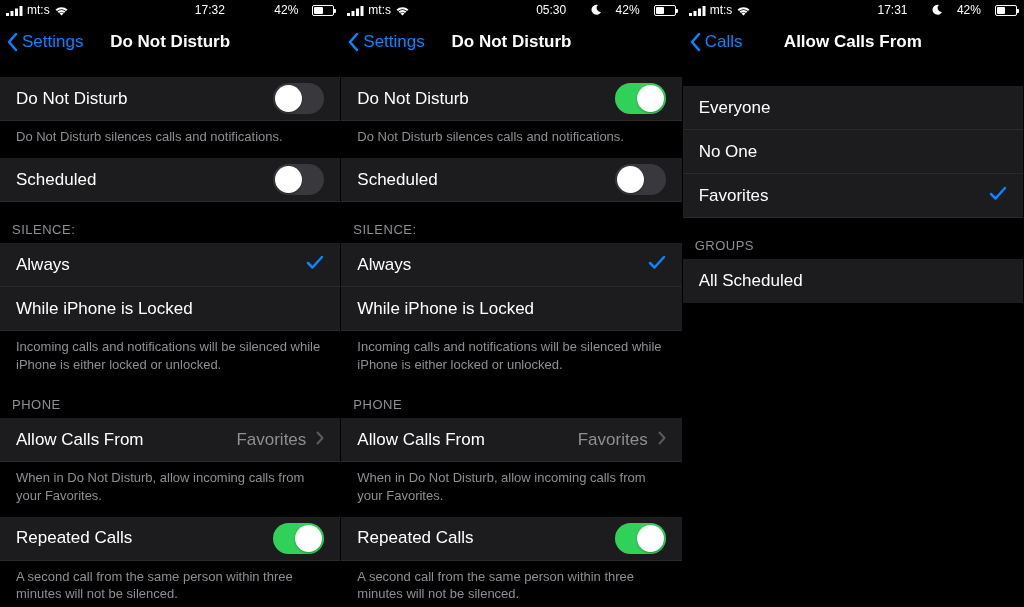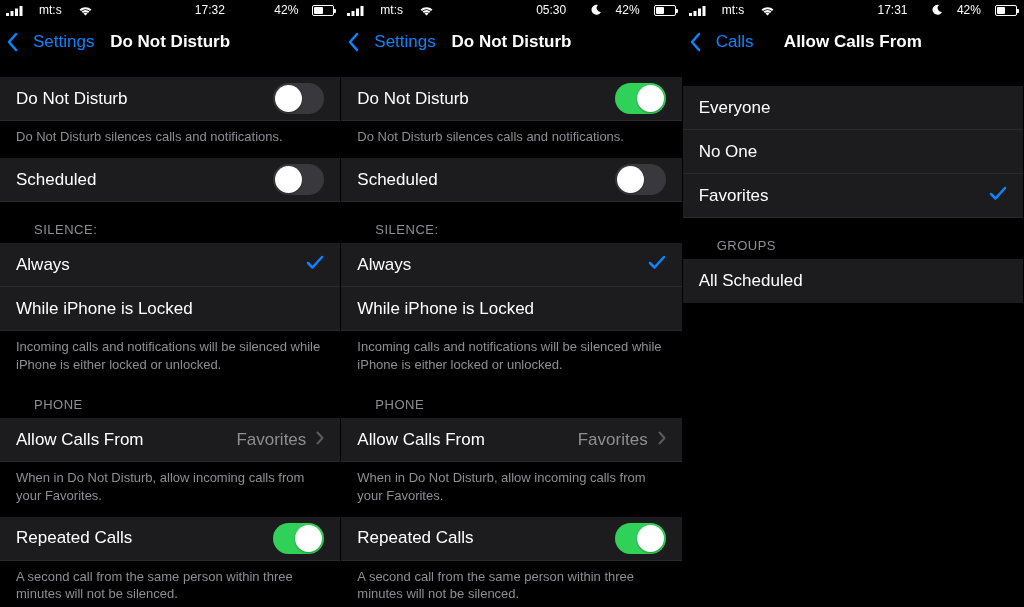--- a/index.html
+++ b/index.html
@@ -22,21 +22,21 @@
     .status-bar {
       height: 20px;
       display: flex;
       align-items: center;
       padding: 0 6px;
       color: #fff;
       font-size: 12px;
       font-weight: 500;
       background: #000;
     }
-    .status-left { display: flex; align-items: center; gap: 16px; flex: 1; }
+    .status-left { display: flex; align-items: center; gap: 4px; flex: 1; }
     .status-center { flex: 1; text-align: right; }
     .status-right { display: flex; align-items: center; gap: 12px; flex: 1; justify-content: flex-end; }
     .signal-icon, .wifi-icon { display: inline-flex; }
     .battery-box {
       width: 22px; height: 11px;
       border: 1px solid #fff; border-radius: 2px;
       position: relative;
       margin-left: 2px;
     }
     .battery-box::after {
@@ -52,21 +52,21 @@
       display: flex;
       align-items: center;
       padding: 0 6px;
       color: #fff;
       position: relative;
       background: #000;
     }
     .nav-back {
       display: flex; align-items: flex-start;
       color: #0a84ff; font-size: 17px;
-      position: absolute; left: 6px; gap: 11px;
+      position: absolute; left: 6px;
     }
     .nav-title {
       font-size: 17px; font-weight: 600; color: #fff;
       width: 100%; text-align: center;
     }
     .content { flex: 1; overflow: hidden; display: flex; flex-direction: column; }
     .spacer-sm { height: 22px; }
     .cell {
       background: #1c1c1e;
       padding: 11px 16px;
@@ -82,21 +82,21 @@
     .cell-value { color: #8e8e93; font-size: 17px; margin-right: 6px; }
     .footer-text {
       color: #8e8e93;
       font-size: 13px;
       padding: 7px 16px 4px 16px;
       line-height: 1.35;
     }
     .section-header {
       color: #8e8e93;
       font-size: 13px;
-      padding: 20px 16px 6px 34px;
+      padding: 20px 16px 6px 12px;
       text-transform: uppercase;
       letter-spacing: 0.5px;
     }
     .toggle {
       width: 51px; height: 31px; border-radius: 16px;
       position: relative;
     }
     .toggle.off { background: #39393d; }
     .toggle.on { background: #30d158; }
     .toggle .knob {

